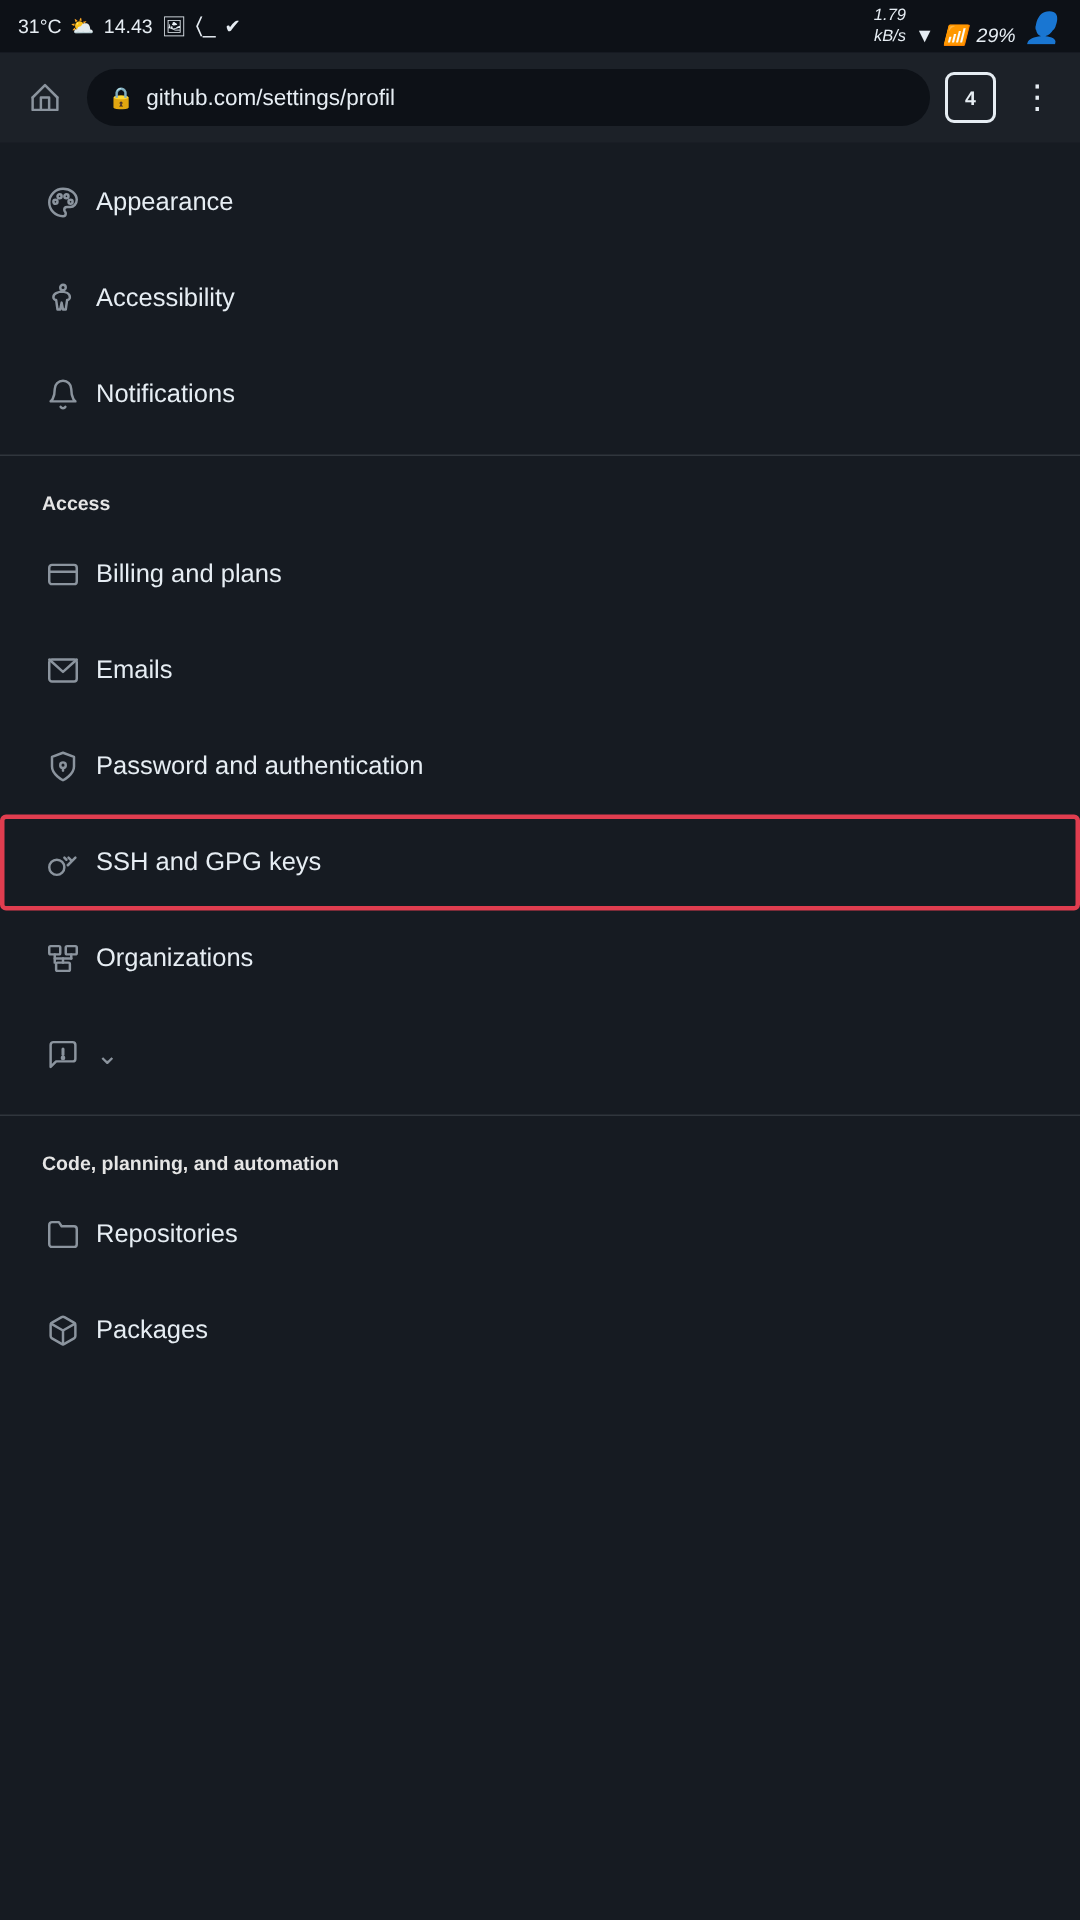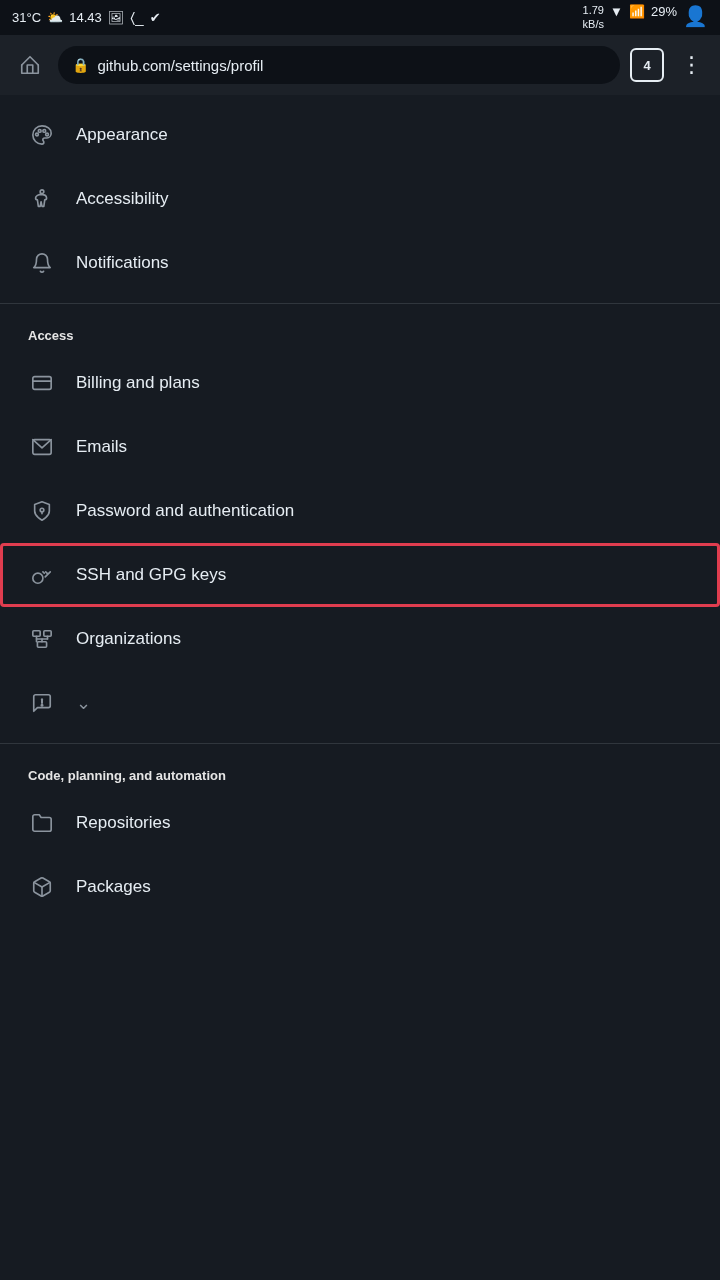--- a/index.html
+++ b/index.html
@@ -25,22 +25,23 @@
       font-size: 13px;
       color: #e6edf3;
     }
     .status-left {
       display: flex;
       align-items: center;
       gap: 6px;
     }
     .status-right {
       display: flex;
-      align-items: flex-start;
+      align-items: flex-end;
       gap: 6px;
+      font-style: italic;
     }
 
     
     .browser-bar {
       background-color: #1c2128;
       height: 60px;
       display: flex;
       align-items: center;
       padding: 0 12px;
       gap: 10px;
@@ -95,21 +96,21 @@
 
     
     .settings-list {
       padding: 8px 0;
     }
 
     .settings-item {
       display: flex;
       align-items: center;
       padding: 18px 28px;
-      gap: 20px;
+      gap: 8px;
       cursor: pointer;
       font-size: 17px;
       color: #e6edf3;
       position: relative;
       text-decoration: none;
     }
 
     .settings-item.highlighted {
       outline: 3px solid #e03d4f;
       outline-offset: -3px;

